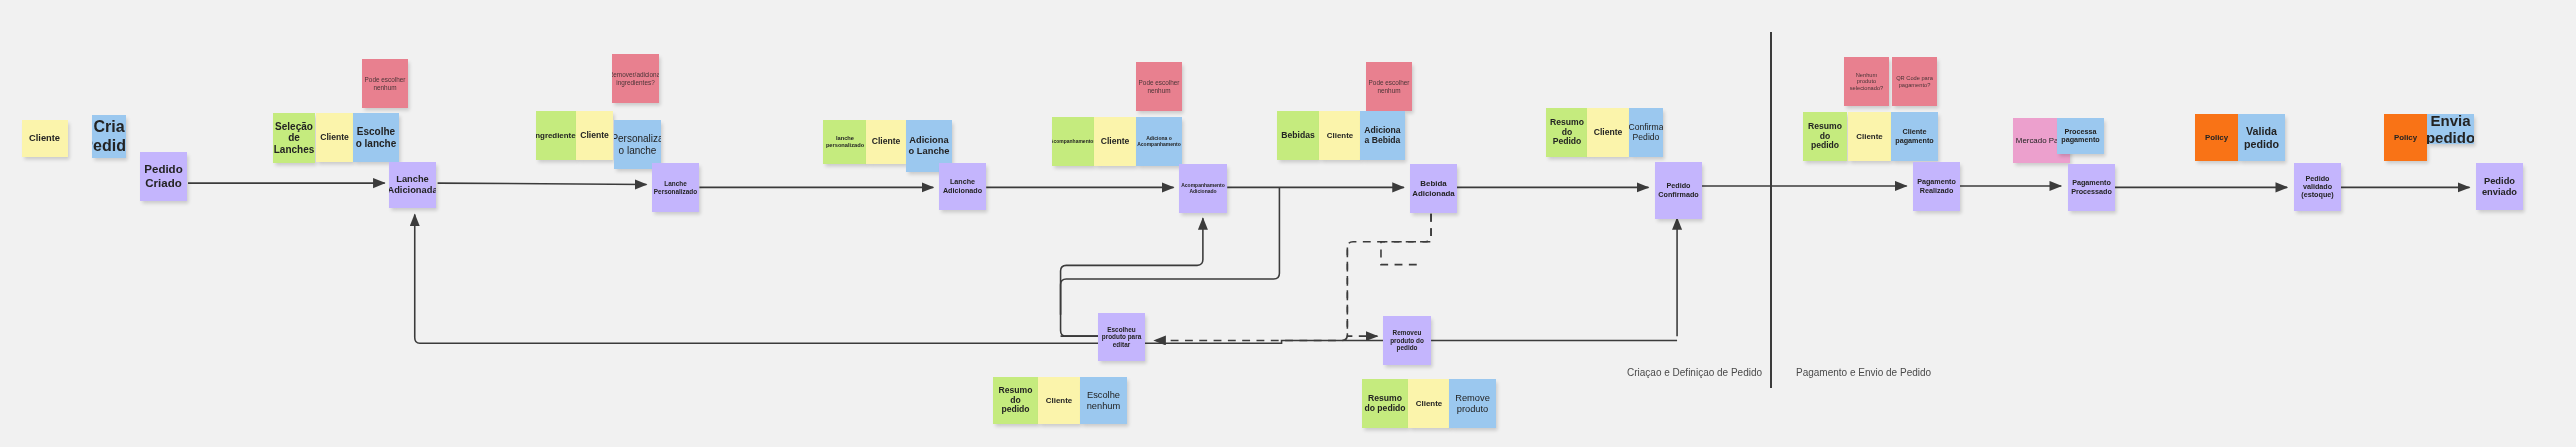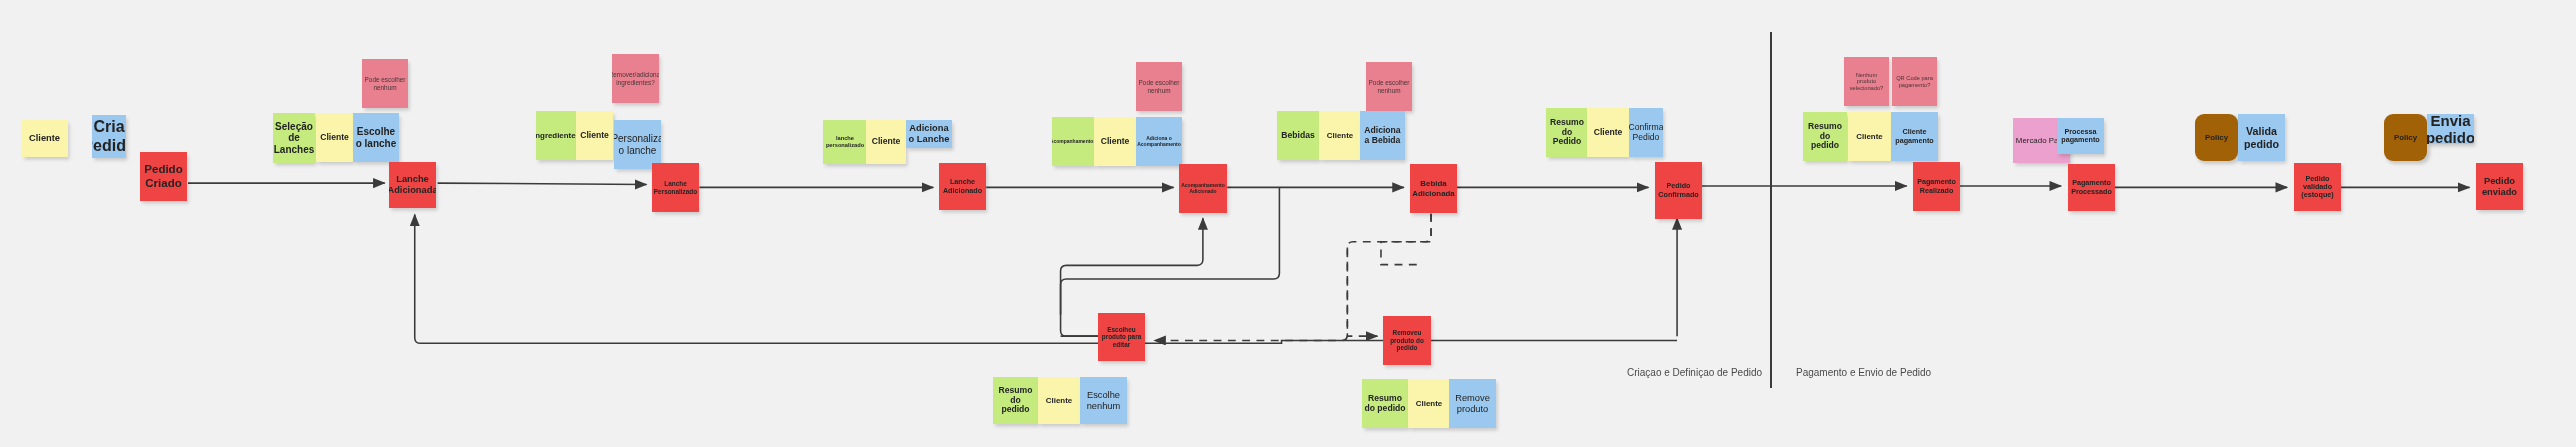--- a/index.html
+++ b/index.html
@@ -36,24 +36,24 @@
     line-height: 1.15;
     color: #232323;
     box-shadow: 2.1px 2.9px 3.6px rgba(0,0,0,0.17);
     padding: 1.4px 2.1px;
     word-wrap: break-word;
     overflow: hidden;
   }
   .n-green  { background: #c5eb7e; }
   .n-yellow { background: #fbf4ab; }
   .n-blue   { background: #9bc8ef; }
-  .n-orange { background: #ef4444; }
+  .n-orange { background: #c4b5fd; }
   .n-pink   { background: #e8808f; color: #4a3437; }
   .n-magenta{ background: #eca0cd; }
-  .n-purple { background: #a16207; border-radius: 9px; }
+  .n-purple { background: #f97316; }
   .divider {
     position: absolute;
     background: #3b3b3b;
     width: 2.1px;
   }
   .caption {
     position: absolute;
     color: #4a4a4a;
     white-space: nowrap;
     font-size: 10px;
@@ -118,21 +118,21 @@
       <div class="note n-yellow" style="left: 316px; top: 113px; width: 37px; height: 49px; font-size: 8.6px; font-weight: 700; z-index: 3;">Cliente</div>
       <div class="note n-blue" style="left: 353px; top: 113px; width: 46px; height: 49px; font-size: 10px; font-weight: 700; z-index: 3;">Escolhe o lanche</div>
       <div class="note n-orange" style="left: 389px; top: 162px; width: 47px; height: 46px; font-size: 9.3px; font-weight: 700; z-index: 5;">Lanche Adicionada</div>
       <div class="note n-pink" style="left: 612px; top: 54px; width: 47px; height: 49px; font-size: 6.4px; font-weight: 400; z-index: 3;">Remover/adicionar ingredientes?</div>
       <div class="note n-green" style="left: 536px; top: 111px; width: 41px; height: 49px; font-size: 7.9px; font-weight: 700; z-index: 3;">Ingredientes</div>
       <div class="note n-yellow" style="left: 576px; top: 111px; width: 37px; height: 49px; font-size: 8.6px; font-weight: 700; z-index: 3;">Cliente</div>
       <div class="note n-blue" style="left: 614px; top: 120px; width: 47px; height: 49px; font-size: 10px; font-weight: 400; z-index: 3;">Personaliza o lanche</div>
       <div class="note n-orange" style="left: 652px; top: 163px; width: 47px; height: 49px; font-size: 6.4px; font-weight: 700; z-index: 5;">Lanche Personalizado</div>
       <div class="note n-green" style="left: 823px; top: 120px; width: 44px; height: 44px; font-size: 5.7px; font-weight: 700; z-index: 3;">lanche personalizado</div>
       <div class="note n-yellow" style="left: 866px; top: 120px; width: 40px; height: 44px; font-size: 8.6px; font-weight: 700; z-index: 3;">Cliente</div>
-      <div class="note n-blue" style="left: 906px; top: 120px; width: 46px; height: 28px; font-size: 9.3px; font-weight: 700; z-index: 3;">Adiciona o Lanche</div>
+      <div class="note n-blue" style="left: 906px; top: 120px; width: 46px; height: 52px; font-size: 9.3px; font-weight: 700; z-index: 3;">Adiciona o Lanche</div>
       <div class="note n-orange" style="left: 939px; top: 163px; width: 47px; height: 47px; font-size: 7.2px; font-weight: 700; z-index: 5;">Lanche Adicionado</div>
       <div class="note n-pink" style="left: 1136px; top: 62px; width: 46px; height: 49px; font-size: 6.4px; font-weight: 400; z-index: 3;">Pode escolher nenhum</div>
       <div class="note n-green" style="left: 1052px; top: 117px; width: 42px; height: 49px; font-size: 5px; font-weight: 700; z-index: 3;">Acompanhamentos</div>
       <div class="note n-yellow" style="left: 1094px; top: 117px; width: 42px; height: 49px; font-size: 8.6px; font-weight: 700; z-index: 3;">Cliente</div>
       <div class="note n-blue" style="left: 1136px; top: 117px; width: 46px; height: 49px; font-size: 5px; font-weight: 700; z-index: 3;">Adiciona o Acompanhamento</div>
       <div class="note n-orange" style="left: 1179px; top: 164px; width: 48px; height: 49px; font-size: 5px; font-weight: 700; z-index: 5;">Acompanhamento Adicionado</div>
       <div class="note n-pink" style="left: 1366px; top: 62px; width: 46px; height: 49px; font-size: 6.4px; font-weight: 400; z-index: 3;">Pode escolher nenhum</div>
       <div class="note n-green" style="left: 1277px; top: 111px; width: 42px; height: 49px; font-size: 8.6px; font-weight: 700; z-index: 3;">Bebidas</div>
       <div class="note n-yellow" style="left: 1319px; top: 111px; width: 42px; height: 49px; font-size: 7.9px; font-weight: 700; z-index: 3;">Cliente</div>
       <div class="note n-blue" style="left: 1360px; top: 111px; width: 45px; height: 49px; font-size: 8.6px; font-weight: 700; z-index: 3;">Adiciona a Bebida</div>

